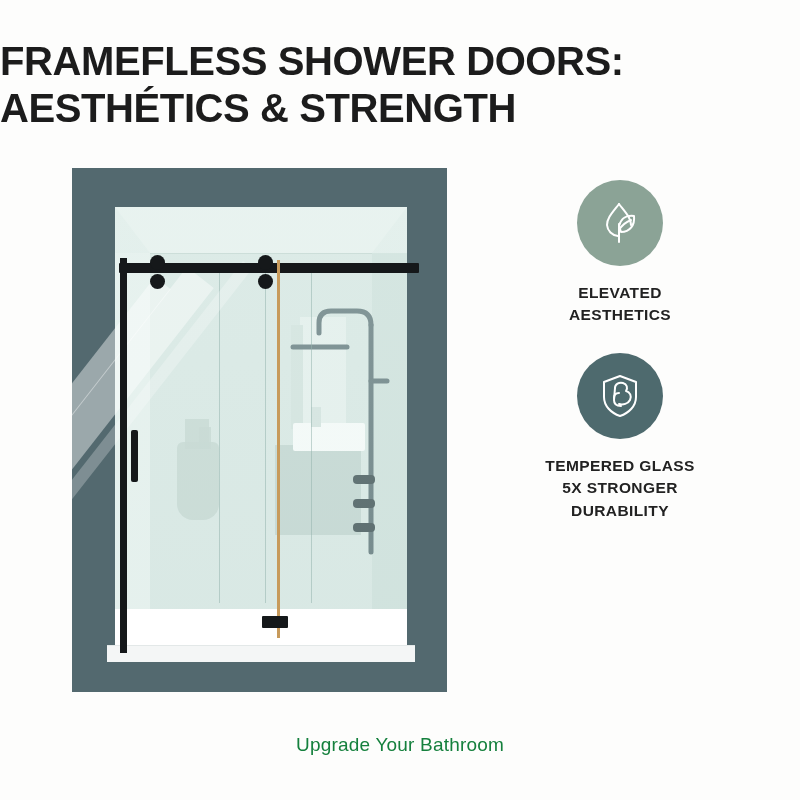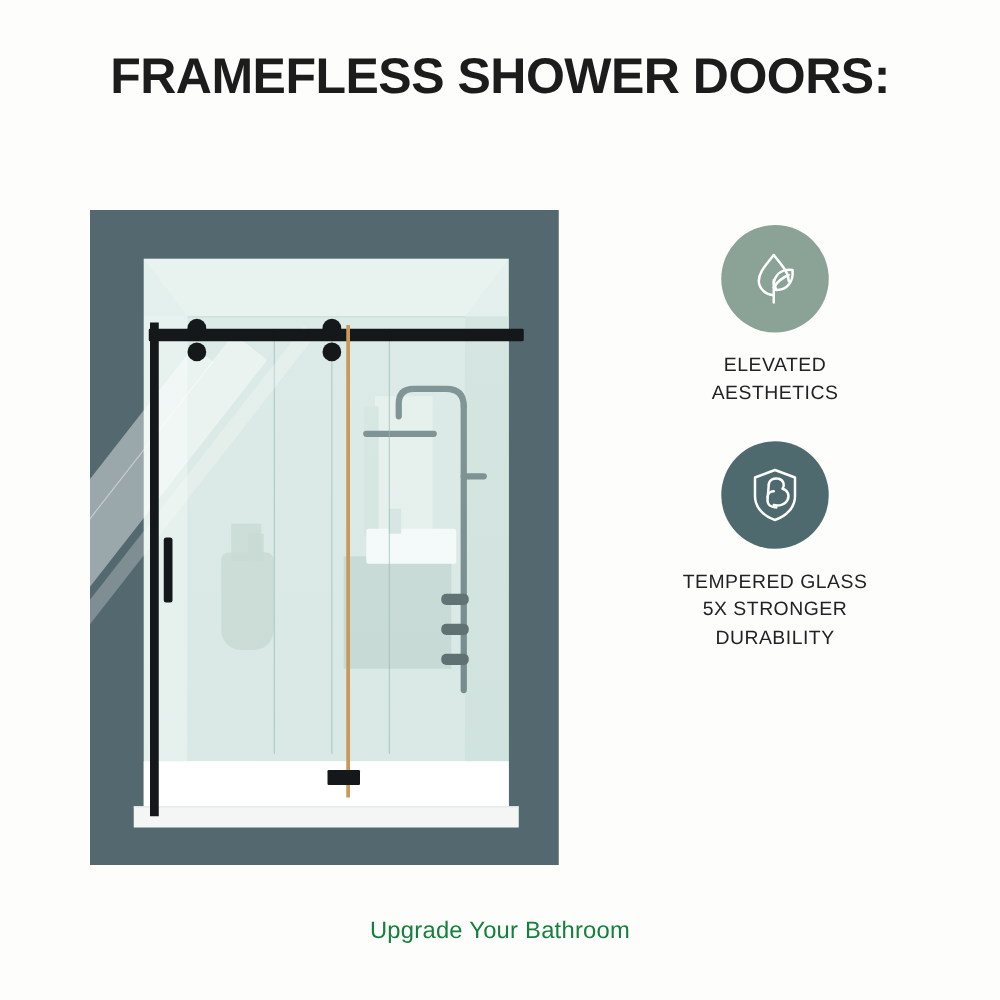--- a/index.html
+++ b/index.html
@@ -14,21 +14,21 @@
     position: relative;
     width: 800px; height: 800px;
     background: #fdfdfc;
   }
 
   
   .title-block {
     position: absolute;
     left: 0; top: 38px;
     width: 800px;
-    text-align: center;
+    text-align: left;
     color: #1c1c1c;
     font-weight: bold;
     font-size: 40px;
     line-height: 1.18;
     letter-spacing: -0.4px;
   }
   .title-line { display: block; white-space: nowrap; }
 
   
   .illustration {
@@ -209,20 +209,21 @@
     width: 308px; height: 17px;
     background: #f4f6f6;
     border-top: 1px solid #e3e8e8;
   }
 
   
   .benefits {
     position: absolute;
     left: 470px; top: 180px;
     width: 300px;
+    font-weight: bold;
   }
   .benefit {
     width: 300px;
     text-align: center;
     margin-bottom: 22px;
   }
   .bubble {
     width: 86px; height: 86px;
     border-radius: 50%;
     margin: 0 auto 16px auto;
@@ -252,20 +253,21 @@
     letter-spacing: .2px;
   }
 </style>
 </head>
 <body>
 
 <div class="page">
 
   <div class="title-block">
     <span class="title-line">FRAMEFLESS SHOWER DOORS:</span>
+    <span class="title-line">AESTHÉTICS &amp; STRENGTH</span>
   </div>
 
   <div class="illustration">
 
     <div class="enclosure">
       <div class="ceiling"></div>
       <div class="side-wall-l"></div>
       <div class="back-wall"></div>
       <div class="back-wall-line"></div>
       <div class="side-wall-r"></div>

